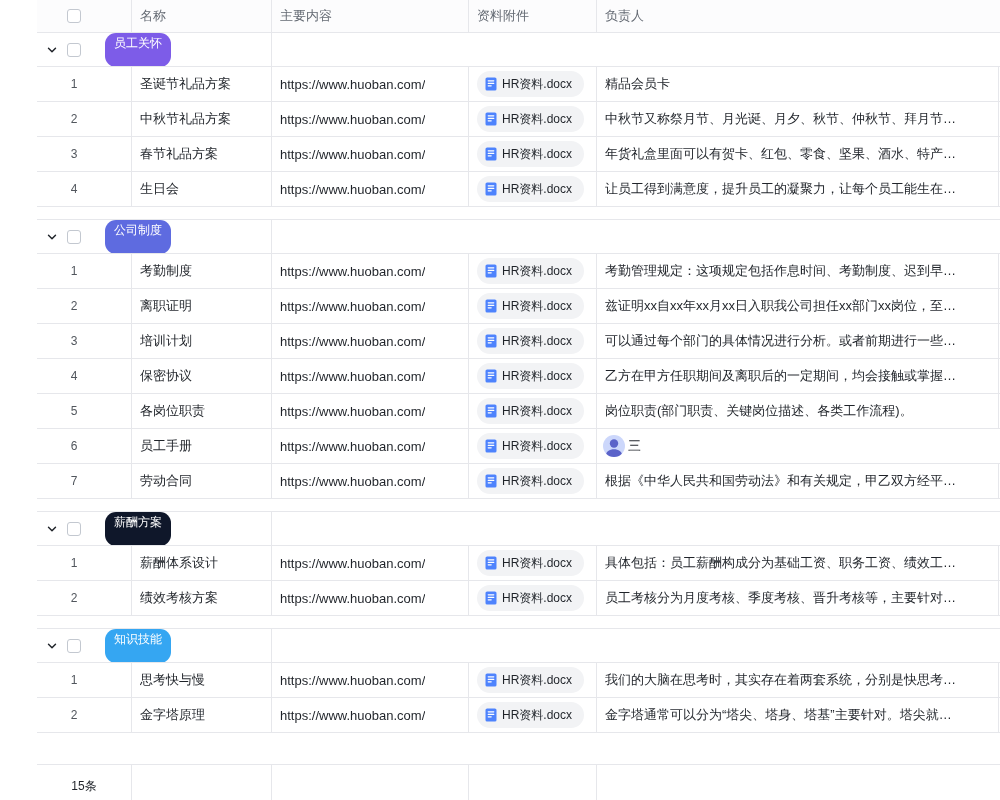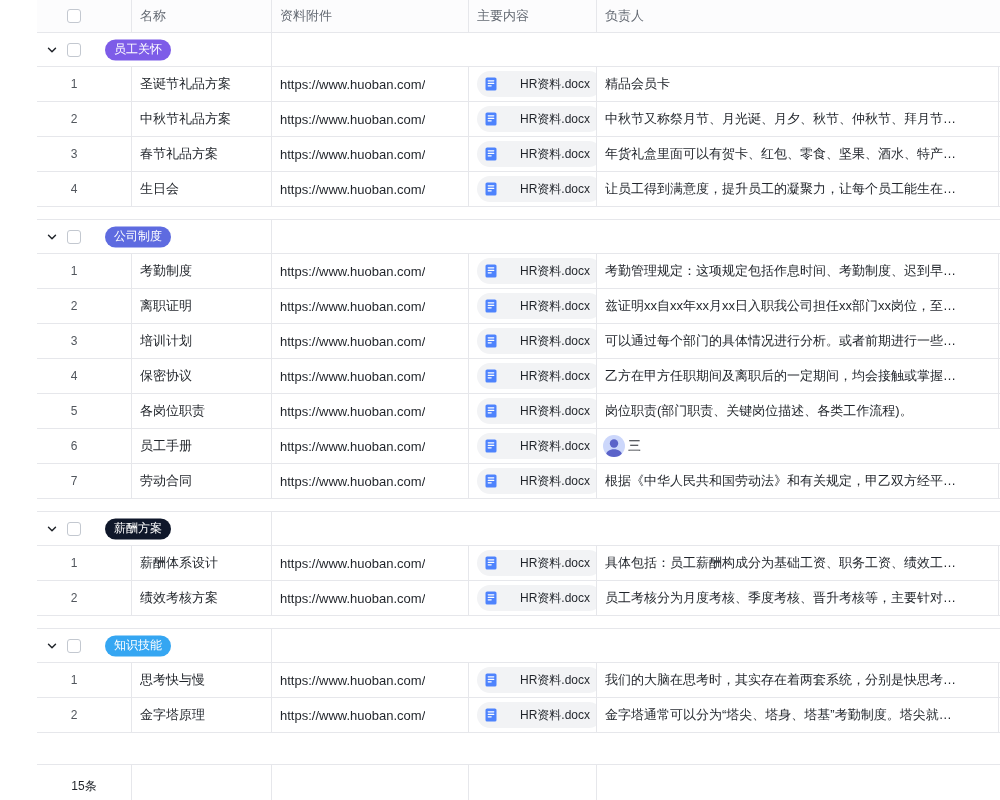--- a/index.html
+++ b/index.html
@@ -37,26 +37,26 @@
     position:absolute;left:30px;top:50%;transform:translateY(-50%);
     width:14px;height:14px;border:1px solid #c3c8d0;border-radius:3px;
     background:#fff;box-sizing:border-box;
   }
   .rownum{
     position:absolute;left:30px;top:50%;transform:translateY(-50%);
     width:14px;text-align:center;font-size:12px;color:#51565d;
   }
   .badge{
     position:absolute;left:68px;top:50%;transform:translateY(-50%);
-    height:21px;line-height:21px;padding:0 9px;border-radius:11px;
-    color:#fff;font-size:12px;white-space:nowrap;font-family:Liberation Mono, monospace;
+    height:34px;line-height:21px;padding:0 9px;border-radius:11px;
+    color:#fff;font-size:12px;white-space:nowrap;
   }
   .cell-text{overflow:hidden;white-space:nowrap;}
   .chip{
-    display:inline-flex;align-items:center;gap:22px;
+    display:inline-flex;align-items:center;gap:4px;
     height:26px;padding:0 12px 0 7px;background:#f2f3f5;border-radius:13px;
     font-size:12px;color:#1f2329;max-width:100%;
   }
   .chip-label{overflow:hidden;white-space:nowrap;}
   .doc-icon{display:flex;flex:none;}
   .owner-cell{padding:0 0 0 6px;gap:3px;}
   .avatar{width:22px;height:22px;border-radius:50%;overflow:hidden;flex:none;display:block;}
   .avatar svg{display:block;}
   .owner-name{font-size:13px;overflow:hidden;white-space:nowrap;}
   .center{justify-content:center;}
@@ -67,24 +67,24 @@
 <div class="app">
 
   <div class="row header-row">
     <div class="cell select-cell cell-border">
       <span class="checkbox"></span>
     </div>
     <div class="cell cell-border">
       <span>名称</span>
     </div>
     <div class="cell cell-border">
-      <span>资料附件</span>
+      <span>主要内容</span>
     </div>
     <div class="cell cell-border">
-      <span>主要内容</span>
+      <span>资料附件</span>
     </div>
     <div class="cell">
       <span>负责人</span>
     </div>
   </div>
 
   <div id="table-body">
       <div class="row group-row">
         <div class="cell group-left cell-border">
           <span class="chevron">
@@ -668,21 +668,21 @@
                 <rect x="1.5" y="0.5" width="11" height="13" rx="1.6" fill="#4E83FD"></rect>
                 <rect x="3.6" y="3.2" width="6.8" height="1.2" rx="0.6" fill="#fff"></rect>
                 <rect x="3.6" y="5.7" width="6.8" height="1.2" rx="0.6" fill="#fff"></rect>
                 <rect x="3.6" y="8.2" width="4.2" height="1.2" rx="0.6" fill="#fff"></rect>
               </svg>
             </span>
             <span class="chip-label">HR资料.docx</span>
           </span>
         </div>
         <div class="cell cell-border">
-          <span class="cell-text">金字塔通常可以分为“塔尖、塔身、塔基”考勤制度。塔尖就…</span>
+          <span class="cell-text">金字塔通常可以分为“塔尖、塔身、塔基”主要针对。塔尖就…</span>
         </div>
         <div class="cell owner-cell">
           <span class="avatar">
             <svg width="22" height="22" viewBox="0 0 22 22">
               <rect width="22" height="22" fill="#ccd7fb"></rect>
               <circle cx="11" cy="8.5" r="4.2" fill="#5b63c9"></circle>
               <path d="M2.5 22 C2.5 16.3 6.8 14.2 11 14.2 C15.2 14.2 19.5 16.3 19.5 22 Z" fill="#5b63c9"></path>
             </svg>
           </span>
           <span class="owner-name">三</span>

